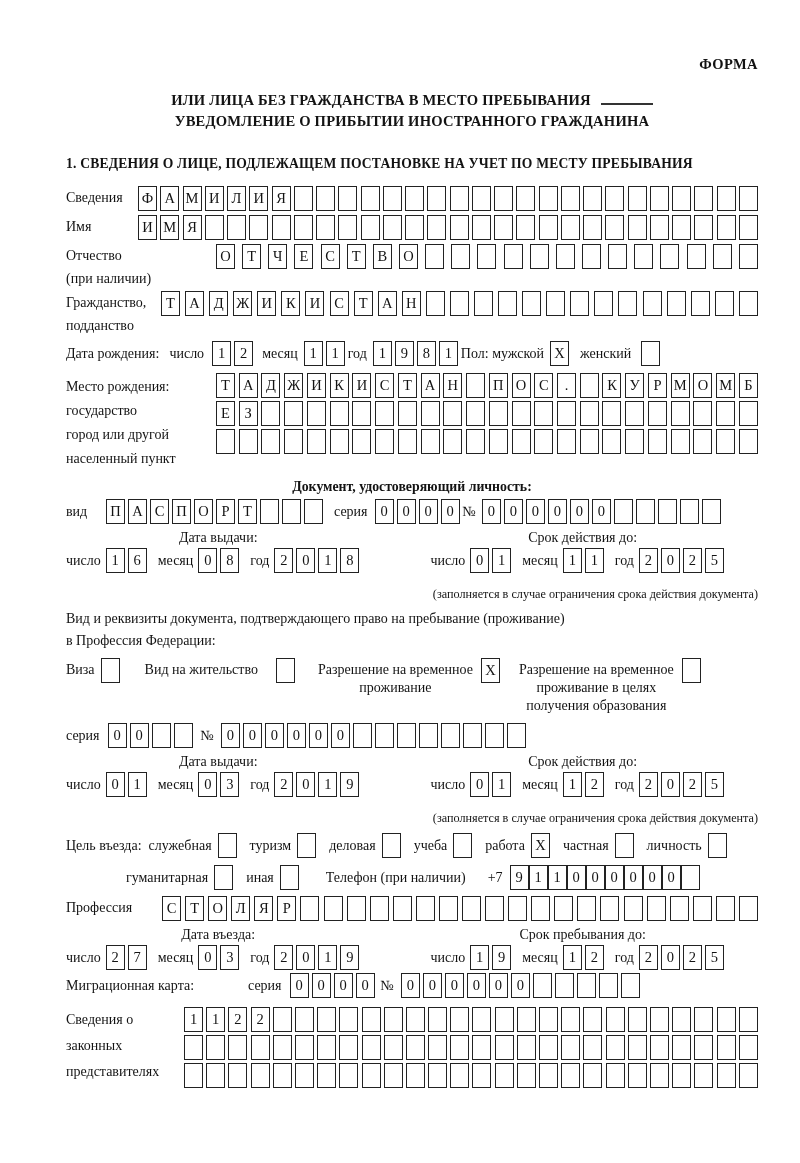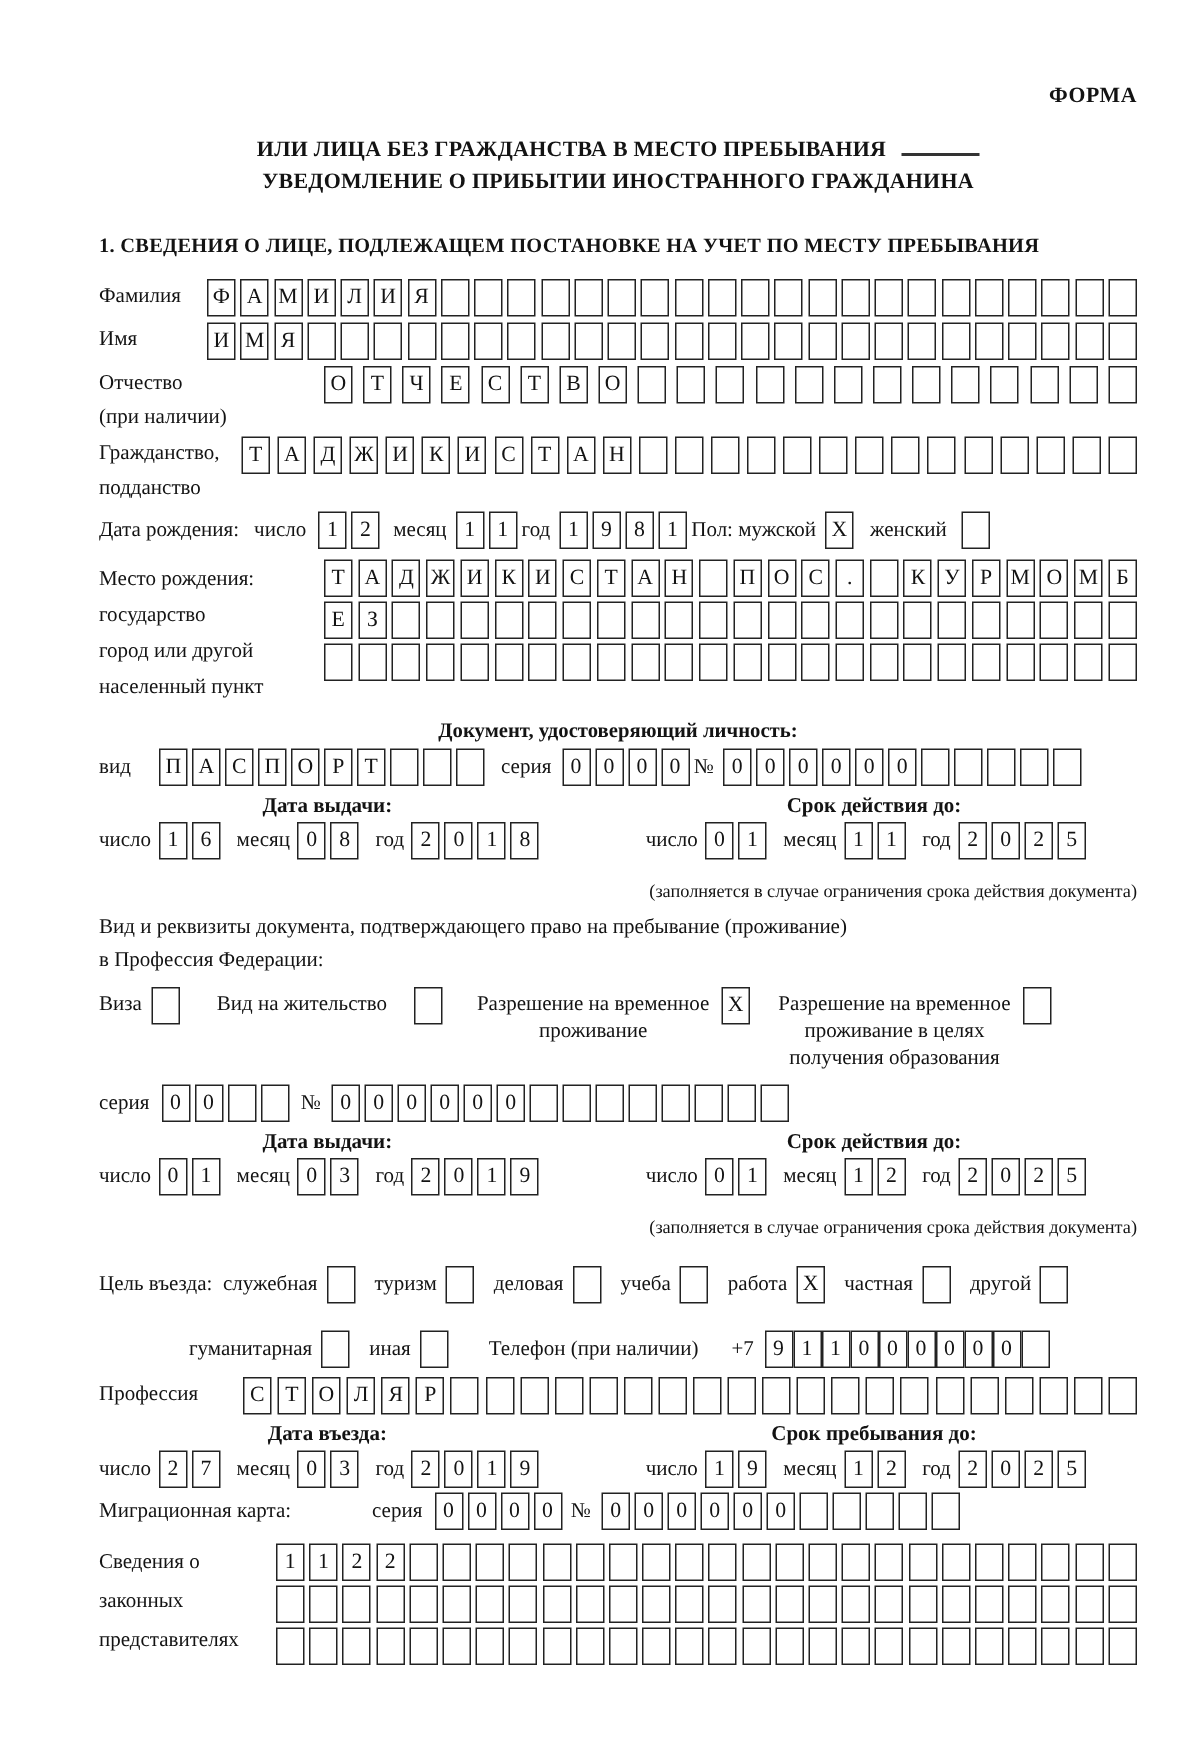--- a/index.html
+++ b/index.html
@@ -39,52 +39,52 @@
   .sublbl { font-size:14px; margin-top:2px; }
   .lblcol { flex:none; line-height:24px; padding-top:2px; }
   .stack3 > .row { margin-top:3px; }
   .doc-h { text-align:center; font-weight:bold; font-size:13.8px; margin-top:8px; }
 
   .inrow { display:flex; align-items:center; }
   .gap6 { margin-left:6px; } .gap8 { margin-left:8px; } .gap10 { margin-left:10px; }
 
   
   .daterow { display:flex; margin-top:6px; }
-  .dgroup .dg-title { text-align:center; font-size:14px; margin-bottom:2px;font-weight:bold; }
+  .dgroup .dg-title { text-align:center; font-size:14px; margin-bottom:2px; }
   .dg-line { display:flex; align-items:center; }
   .dg-line .dlbl { margin-right:5px; }
   .dg-line .boxes { margin-right:8px; }
   .note { font-size:12.2px; text-align:right; margin-top:14px; }
 
   .chk-wrap { display:flex; align-items:flex-start; margin-top:6px; }
   .chk-item { display:flex; align-items:flex-start; }
   .chk-item .txt { line-height:18px; padding-top:3px; }
   .chk-item .txt.center { text-align:center; }
-  .purpose-line { display:flex; align-items:center; flex-wrap:nowrap; margin-top:18px; }
+  .purpose-line { display:flex; align-items:center; flex-wrap:nowrap; margin-top:7px; }
   .purpose-line .plabel { margin-right:7px; white-space:nowrap; }
   .purpose-line .box { margin-right:0; }
   .pitem { display:flex; align-items:center; margin-right:13px; }
   .pitem .box { margin-left:6px; }
 </style>
 </head>
 <body>
 
 <div class="page">
 
   <div class="forma">ФОРМА</div>
 
   <div class="title">
     <div><span>ИЛИ ЛИЦА БЕЗ ГРАЖДАНСТВА В МЕСТО ПРЕБЫВАНИЯ</span><span class="blank-line"></span></div>
     <div>УВЕДОМЛЕНИЕ О ПРИБЫТИИ ИНОСТРАННОГО ГРАЖДАНИНА</div>
   </div>
 
   <div class="section-h">1. СВЕДЕНИЯ О ЛИЦЕ, ПОДЛЕЖАЩЕМ ПОСТАНОВКЕ НА УЧЕТ ПО МЕСТУ ПРЕБЫВАНИЯ</div>
 
   <div class="row" style="margin-top:14px">
-    <span class="lbl w72">Фамилия</span>
+    <span class="lbl w72">Сведения</span>
     <span class="boxes spread">
         <span class="box">Ф</span>
         <span class="box">А</span>
         <span class="box">М</span>
         <span class="box">И</span>
         <span class="box">Л</span>
         <span class="box">И</span>
         <span class="box">Я</span>
         <span class="box"></span>
         <span class="box"></span>
@@ -561,21 +561,21 @@
           <span class="box">X</span>
         </span>
     </span>
     <span class="pitem">
       <span>частная</span>
       <span class="boxes">
           <span class="box"></span>
         </span>
     </span>
     <span class="pitem" style="margin-right:0">
-      <span>другой</span>
+      <span>личность</span>
       <span class="boxes">
           <span class="box"></span>
         </span>
     </span>
   </div>
 
   <div class="purpose-line" style="padding-left:60px">
     <span class="pitem">
       <span>гуманитарная</span>
       <span class="boxes">

